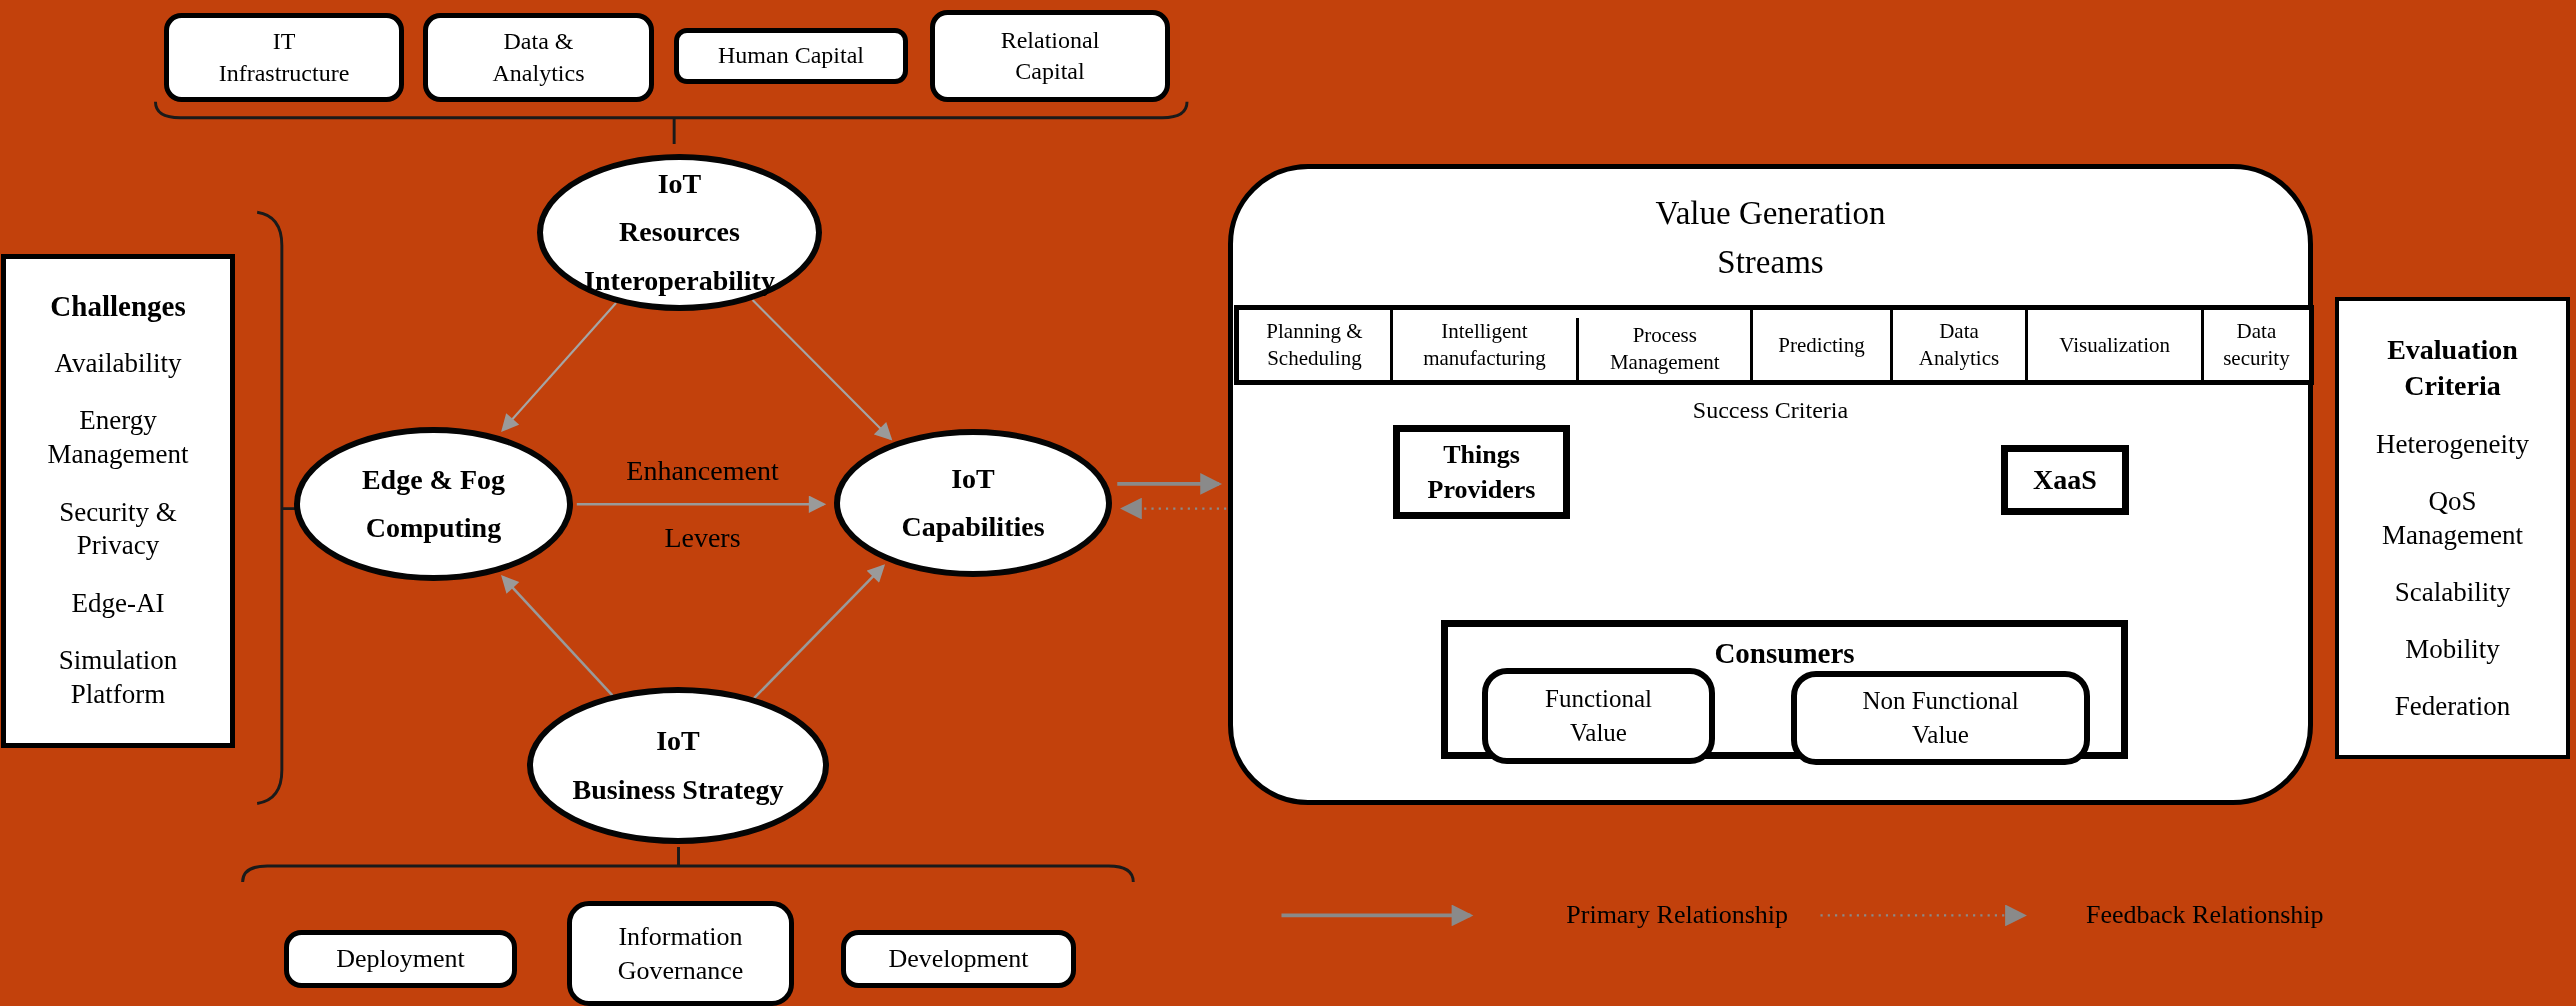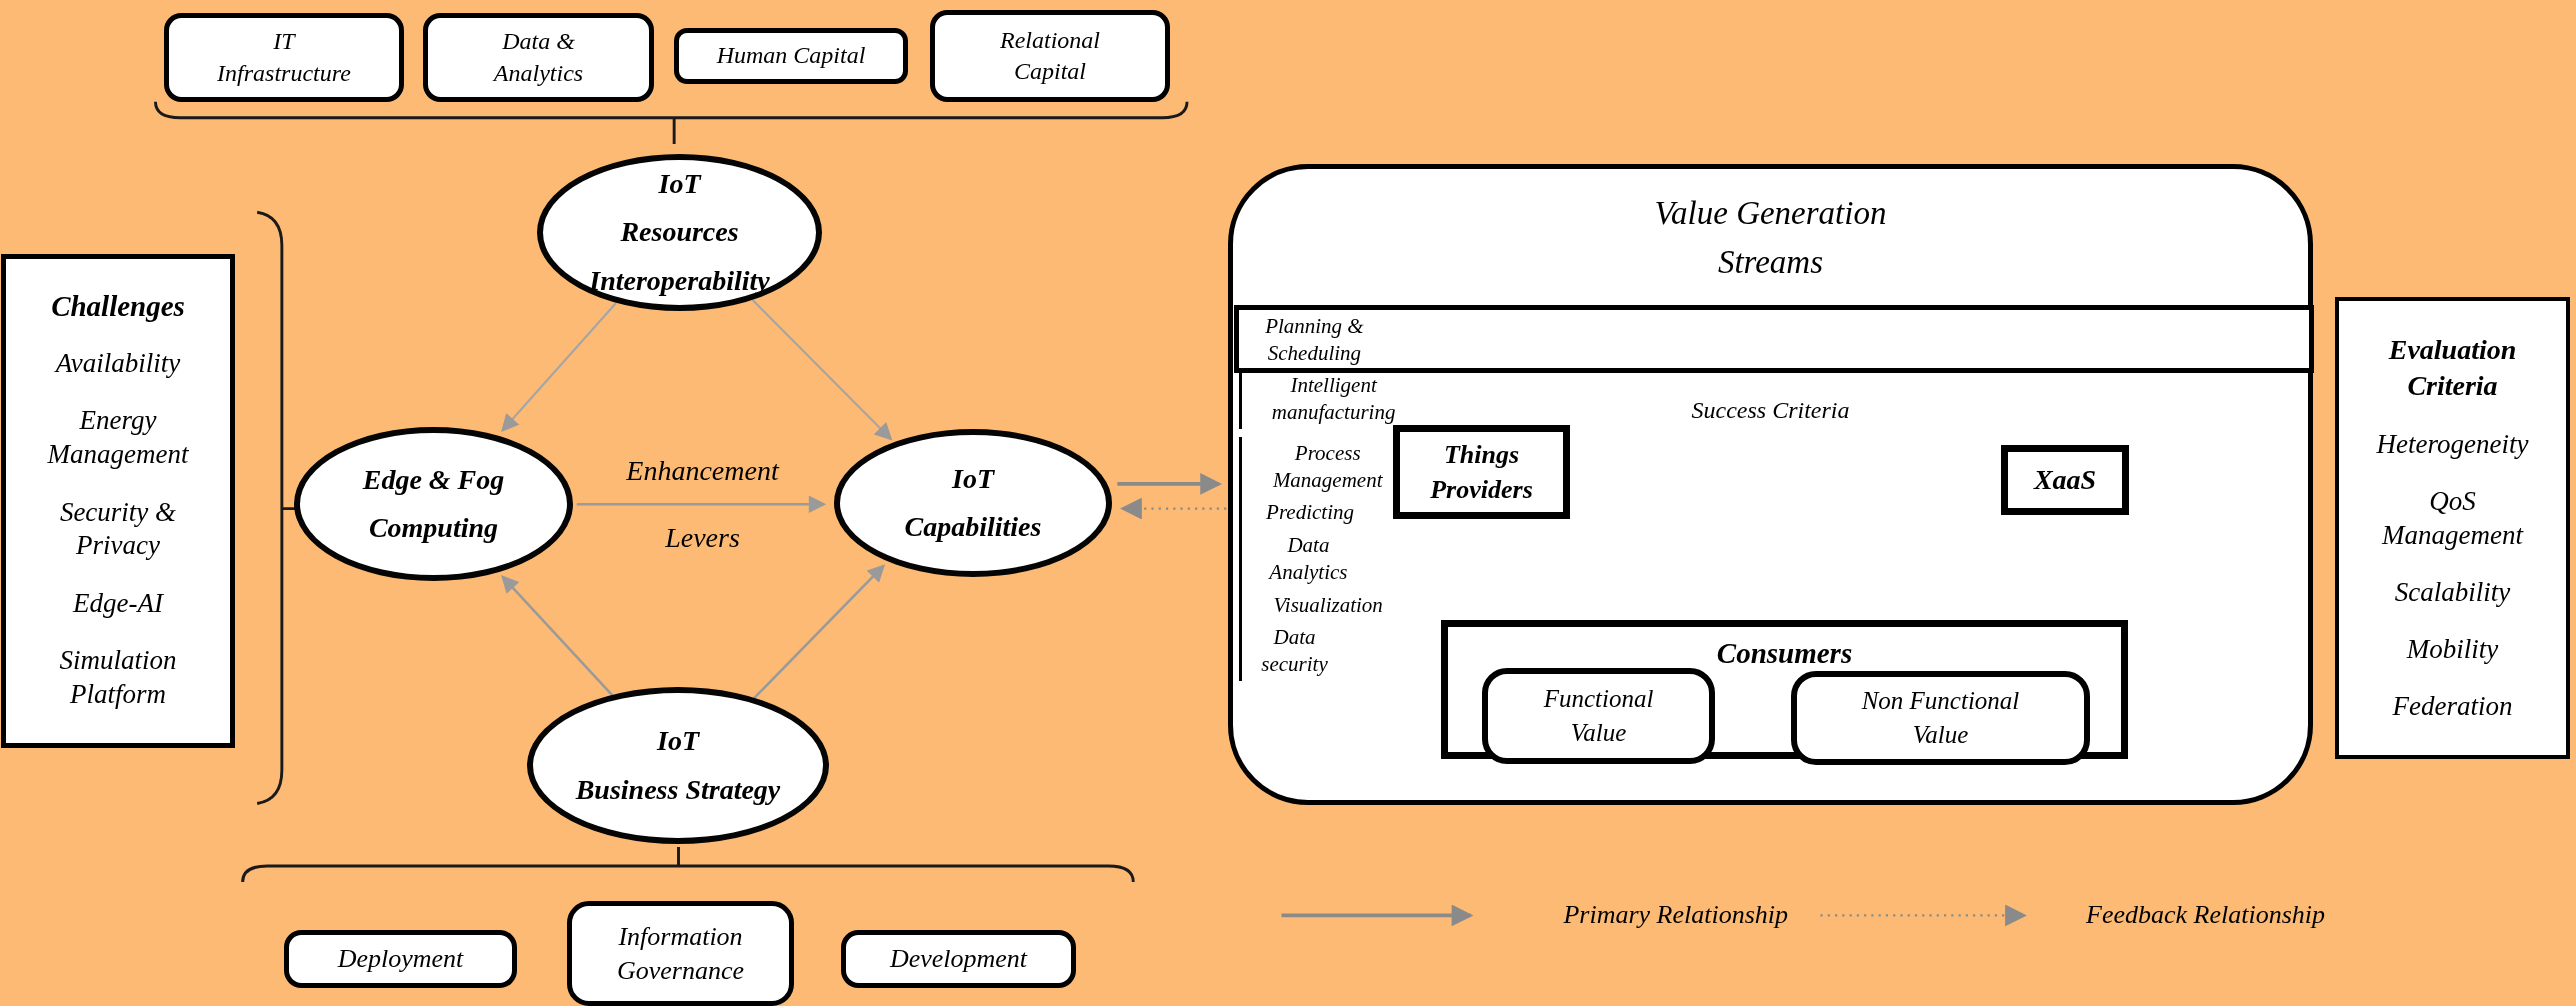--- a/index.html
+++ b/index.html
@@ -1,18 +1,18 @@
 <!DOCTYPE html>
 <html style="font-size:11.6px"><head>
 <meta charset="utf-8">
 <style>
   html,body{margin:0;padding:0;background:#fff;}
   #stage{
-    position:relative;width:2576px;height:1007px;background:#fdba74;overflow:hidden;
-    font-family:"Liberation Serif","DejaVu Serif",serif;color:#000;font-style:italic;
+    position:relative;width:2576px;height:1007px;background:#c2410c;overflow:hidden;
+    font-family:"Liberation Serif","DejaVu Serif",serif;color:#000;
   }
   #connectors{position:absolute;left:0;top:0;width:2576px;height:1007px;z-index:1;}
   .node{position:absolute;z-index:2;background:#fff;display:flex;flex-direction:column;
         align-items:center;justify-content:center;text-align:center;box-sizing:border-box;}
   .rbox{border:5.1px solid #000;border-radius:17.4px;font-size:24px;line-height:1.32;}
   .ellipse{border:6.5px solid #050505;border-radius:50%;font-weight:bold;font-size:28px;line-height:1.3;gap:12px;}
   .stackbox{border:5.8px solid #000;justify-content:space-evenly;padding:7.3px 0;}
   .stackbox .title{font-weight:bold;font-size:29px;}
   .stackbox .item{font-size:27px;line-height:1.25;max-width:192px;}
   .label{position:absolute;z-index:2;background:transparent;display:flex;align-items:center;
@@ -114,21 +114,21 @@
     <div>Enhancement</div>
     <div>Levers</div>
   </div>
 
   <div class="node vg" style="left:1228px;top:164px;width:1085px;height:641px;justify-content:flex-start;"></div>
   <div class="label vg-title" style="left:1228px;top:187px;width:1085px;height:102px;flex-direction:column;z-index:3;align-items:center;">
     <div>Value Generation</div>
     <div>Streams</div>
   </div>
 
-  <div class="streams" style="left:1234px;top:305px;width:1080px;height:68px;z-index:3;flex-direction:column;">
+  <div class="streams" style="left:1234px;top:305px;width:1080px;height:80px;z-index:3;">
     <div class="stream-cell" style="width:14.1%;">Planning &amp; Scheduling</div>
     <div class="stream-cell" style="width:17.4%;">Intelligent manufacturing</div>
     <div class="stream-cell" style="width:16.3%;margin-top:8px;">Process Management</div>
     <div class="stream-cell" style="width:13.0%;">Predicting</div>
     <div class="stream-cell" style="width:12.7%;">Data Analytics</div>
     <div class="stream-cell" style="width:16.4%;">Visualization</div>
     <div class="stream-cell" style="width:10.1%;">Data security</div>
   </div>
 
   <div class="label" style="left:1228px;top:394px;width:1085px;height:32px;font-size:24px;z-index:3;">

